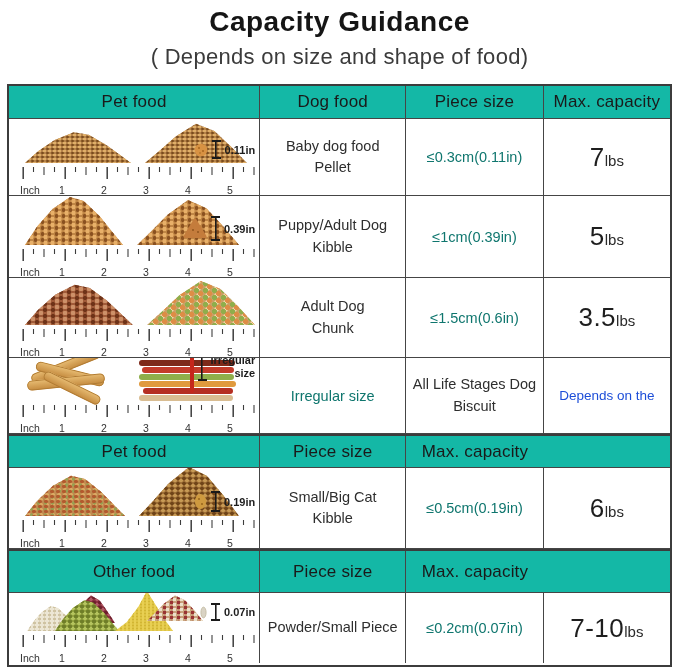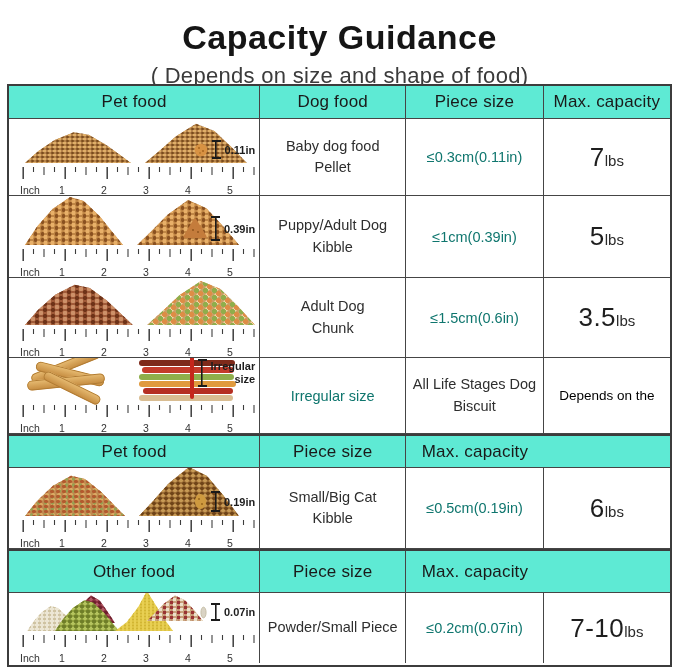--- a/index.html
+++ b/index.html
@@ -1,43 +1,43 @@
 <!DOCTYPE html>
 <html><head>
 <meta charset="utf-8">
 <style>
   html,body{margin:0;padding:0;}
   body{
     width:679px;height:667px;background:#ffffff;overflow:hidden;position:relative;
     font-family:"Liberation Sans","DejaVu Sans",sans-serif;color:#222;
   }
   
-  .page-title{ text-align:center; font-size:34px; font-weight:bold; color:#151515; margin-top:18px; letter-spacing:.5px;}
+  .page-title{ text-align:center; font-size:28px; font-weight:bold; color:#151515; margin-top:6px; letter-spacing:.5px;}
   .page-subtitle{ text-align:center; font-size:22px; color:#3b3b3b; margin-top:6px; letter-spacing:.3px;}
 
   
   .cap-table{
     position:absolute; left:7px; top:84px; width:665px; height:583px;
     border:2px solid #3c3c3c; box-sizing:border-box; background:#fff;
   }
   .t-row{ display:grid; grid-template-columns:38% 22.1% 20.8% 19.1%; box-sizing:border-box; border-bottom:1px solid #454545;}
   .t-row:last-child{border-bottom:none;}
-  .t-row.head{ background:#5eead4; border-top:2px solid #3c3c3c; border-bottom:1px solid #454545;}
+  .t-row.head{ background:#14b8a6; border-top:2px solid #3c3c3c; border-bottom:1px solid #454545;}
   .t-row.head.first{border-top:none;}
   .cell{ border-right:1px solid #454545; box-sizing:border-box; display:flex; align-items:center; justify-content:center; text-align:center; overflow:hidden; position:relative;}
   .cell:last-child{border-right:none;}
   .head .cell{ font-size:17px; color:#1a1a1a; letter-spacing:.2px;}
   .two-line{line-height:1.2; font-size:15.5px;}
   .name-cell{ font-size:14.5px; color:#2e2e2e; line-height:1.45; flex-direction:column;}
   .size-cell{ font-size:14.5px; color:#0f766e;}
   .cap-cell{ }
   .cap-wrap{ display:inline-flex; align-items:baseline;}
   .cap-num{ font-size:26px; color:#1e1e1e; letter-spacing:.5px;}
   .cap-unit{ font-size:15px; color:#2a2a2a;}
-  .cap-text{ font-size:13.5px; color:#000000; line-height:1.45; display:flex; flex-direction:column; align-items:center;}
+  .cap-text{ font-size:13.5px; color:#1d4ed8; line-height:1.45; display:flex; flex-direction:column; align-items:center;}
 
   
   .img-cell{ flex-direction:column; justify-content:flex-end; align-items:stretch; padding:0 0 3px 10px;}
   .pile-area{ position:relative; height:48px; display:flex; align-items:flex-end; gap:14px; padding-left:6px;}
   .mound{ clip-path:polygon(0 100%,12% 64%,28% 28%,46% 4%,60% 12%,76% 42%,90% 76%,100% 100%);}
   .mound.alt{ clip-path:polygon(0 100%,14% 70%,30% 34%,50% 2%,68% 20%,84% 58%,100% 100%);}
   .mound.peak{ clip-path:polygon(0 100%,20% 78%,40% 40%,55% 0,68% 30%,85% 70%,100% 100%);}
 
   .t-pellet{ background:radial-gradient(circle,#7a4c1c 1px,transparent 1.4px) 0 0/5px 4px,
              radial-gradient(circle,#e0b068 1.1px,transparent 1.5px) 2px 2px/5px 4px,#b5824a;}
@@ -248,21 +248,21 @@
             <div class="stickc sc4"></div>
         </div>
         <div class="sticks-stack">
           <div class="bar b1"></div>
             <div class="bar b2"></div>
           <div class="bar b3"></div>
             <div class="bar b4"></div>
           <div class="bar b5"></div>
             <div class="bar b6"></div>
         </div>
-        <div class="single" style="bottom:2px">
+        <div class="single" style="bottom:8px">
           <span class="red-stick"></span>
           <span class="ibeam" style="height:24px"></span>
           <span class="measure-label two">
             <span style="display:block">Irregular</span>
             <span style="display:block">size</span>
           </span>
         </div>
       </div>
       <div class="ruler">
         <svg width="234" height="13">

